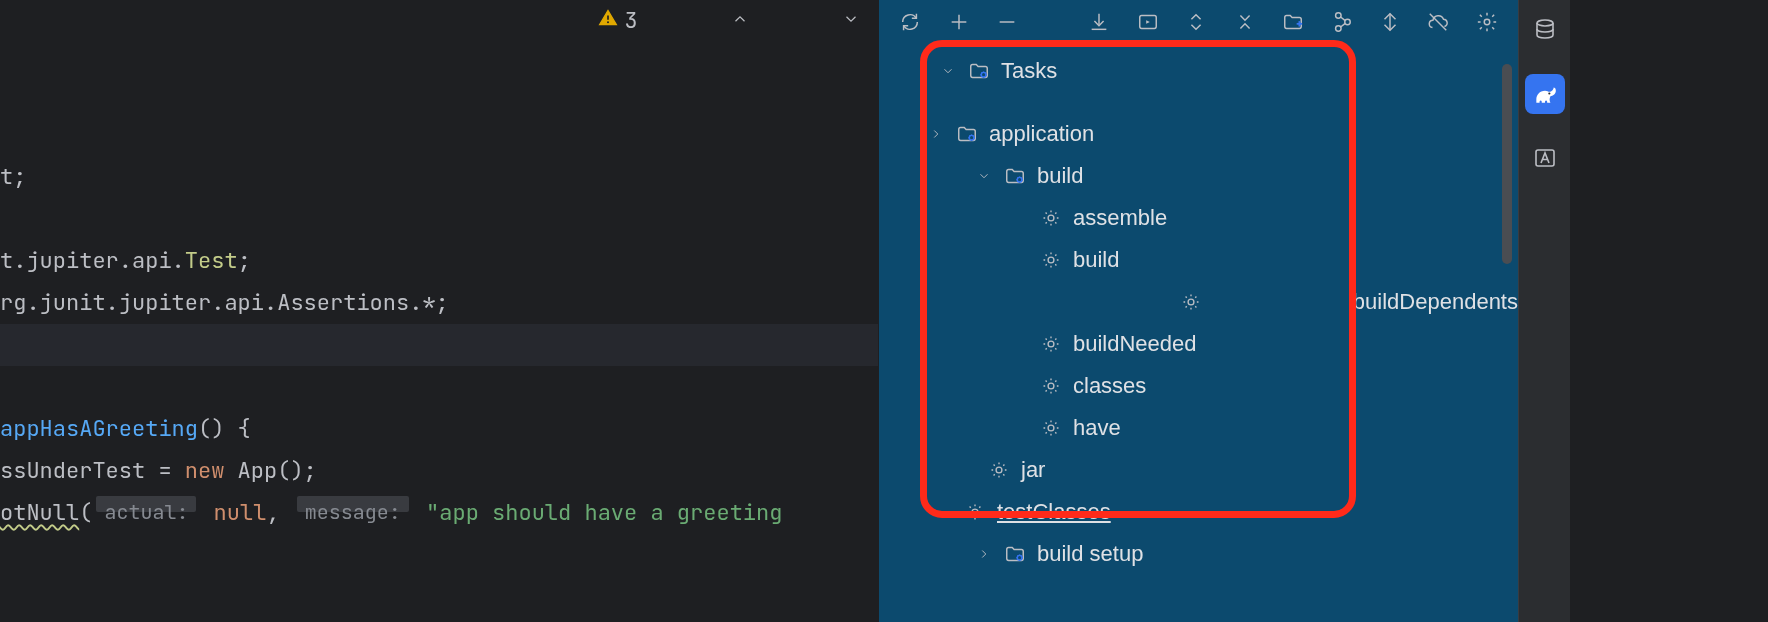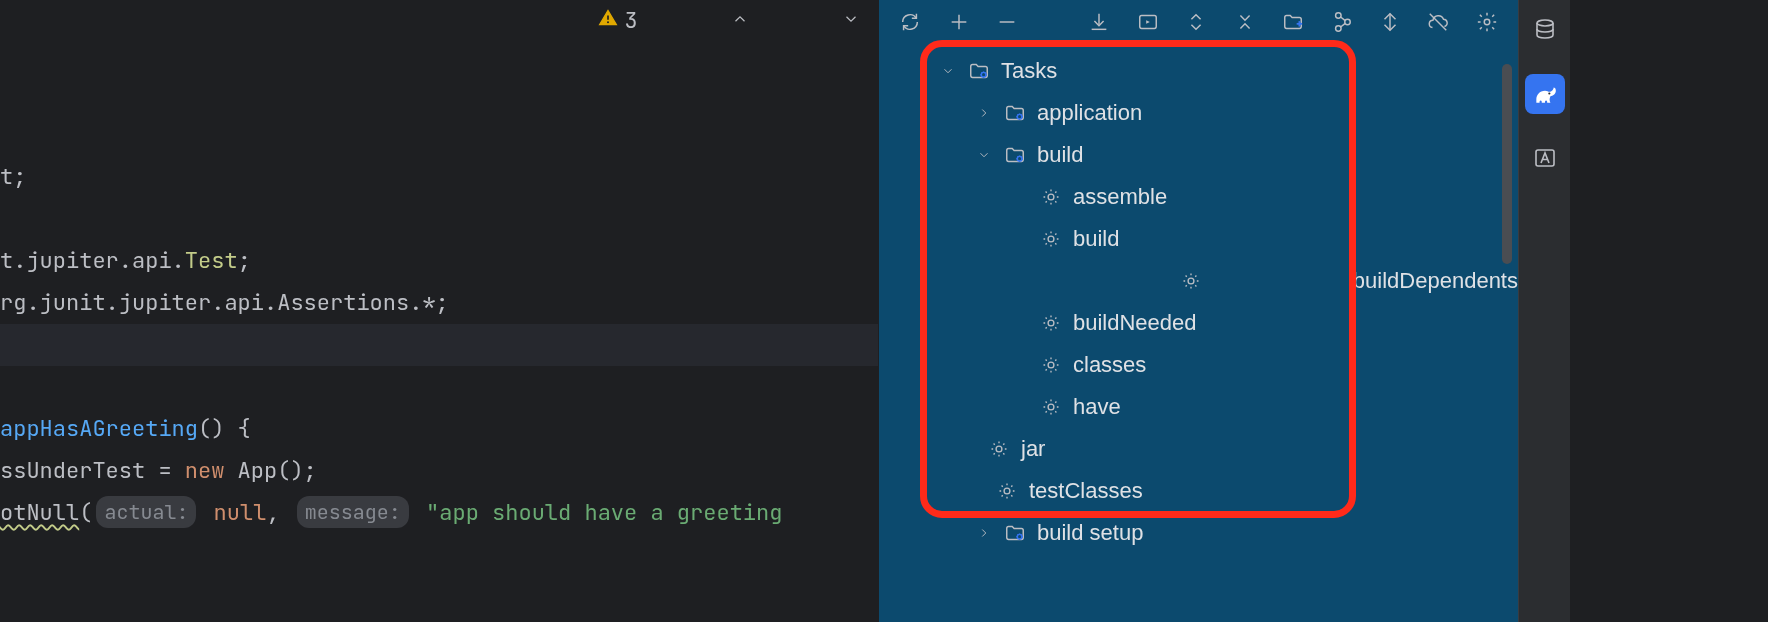--- a/index.html
+++ b/index.html
@@ -33,25 +33,25 @@
   .tok-kw     { color: #cf8e6d; }
   .tok-fn     { color: #56a8f5; }
   .tok-str    { color: #6aab73; }
   .tok-null   { color: #cf8e6d; }
   .tok-annot  { color: #c3cc89; }
   .tok-wavy   { text-decoration: underline wavy #c3cc89 2px; text-underline-offset: 4px; }
   .inlay {
     display:inline-block;
     background:#393b40;
     color:#868a91;
-    border-radius:12px;
+    border-radius:2px;
     padding:0 8px 1px 8px;
     margin:0 4px;
     font-size:20px;
-    height:32px;
+    height:16px;
     line-height:32px;
     vertical-align:1px;
   }
   .line.hl { background:#26282e; }
 
   
   .editor-status {
     position:absolute;
     top:0; right:18px;
     height:42px;
@@ -283,21 +283,21 @@
         </span>
         <span class="fico">
           <svg width="22" height="22" viewBox="0 0 24 24">
             <path d="M3 7a2 2 0 0 1 2-2h4l2 2h8a2 2 0 0 1 2 2v8a2 2 0 0 1-2 2H5a2 2 0 0 1-2-2Z"></path>
             <circle cx="17" cy="16" r="2.5" stroke="#3574f0"></circle>
             <path d="M17 12.5v1M17 18.5v1M13.5 16h1M19.5 16h1M14.6 13.6l.7.7M18.7 17.7l.7.7M14.6 18.4l.7-.7M18.7 14.3l.7-.7" stroke="#3574f0"></path>
           </svg>
         </span>
         <span class="label">Tasks</span>
       </div>
-      <div class="tree-row" style="padding-left: 96px;">
+      <div class="tree-row" style="padding-left: 48px; margin-top: 21px;">
         <span class="caret ">
           <svg width="14" height="14" viewBox="0 0 24 24">
             <polyline points="9 6 15 12 9 18"></polyline>
           </svg>
         </span>
         <span class="fico">
           <svg width="22" height="22" viewBox="0 0 24 24">
             <path d="M3 7a2 2 0 0 1 2-2h4l2 2h8a2 2 0 0 1 2 2v8a2 2 0 0 1-2 2H5a2 2 0 0 1-2-2Z"></path>
             <circle cx="17" cy="16" r="2.5" stroke="#3574f0"></circle>
             <path d="M17 12.5v1M17 18.5v1M13.5 16h1M19.5 16h1M14.6 13.6l.7.7M18.7 17.7l.7.7M14.6 18.4l.7-.7M18.7 14.3l.7-.7" stroke="#3574f0"></path>
@@ -411,21 +411,21 @@
           </svg>
         </span>
         <span class="fico">
           <svg width="20" height="20" viewBox="0 0 24 24">
             <circle cx="12" cy="12" r="3.5"></circle>
             <path d="M12 3v2M12 19v2M3 12h2M19 12h2M5.5 5.5l1.4 1.4M17.1 17.1l1.4 1.4M5.5 18.5l1.4-1.4M17.1 6.9l1.4-1.4"></path>
           </svg>
         </span>
         <span class="label">jar</span>
       </div>
-      <div class="tree-row" style="padding-left: 88px;">
+      <div class="tree-row" style="padding-left: 56px; text-decoration: underline;">
         <span class="caret none">
           <svg width="14" height="14" viewBox="0 0 24 24">
             <polyline points="9 6 15 12 9 18"></polyline>
           </svg>
         </span>
         <span class="fico">
           <svg width="20" height="20" viewBox="0 0 24 24">
             <circle cx="12" cy="12" r="3.5"></circle>
             <path d="M12 3v2M12 19v2M3 12h2M19 12h2M5.5 5.5l1.4 1.4M17.1 17.1l1.4 1.4M5.5 18.5l1.4-1.4M17.1 6.9l1.4-1.4"></path>
           </svg>

